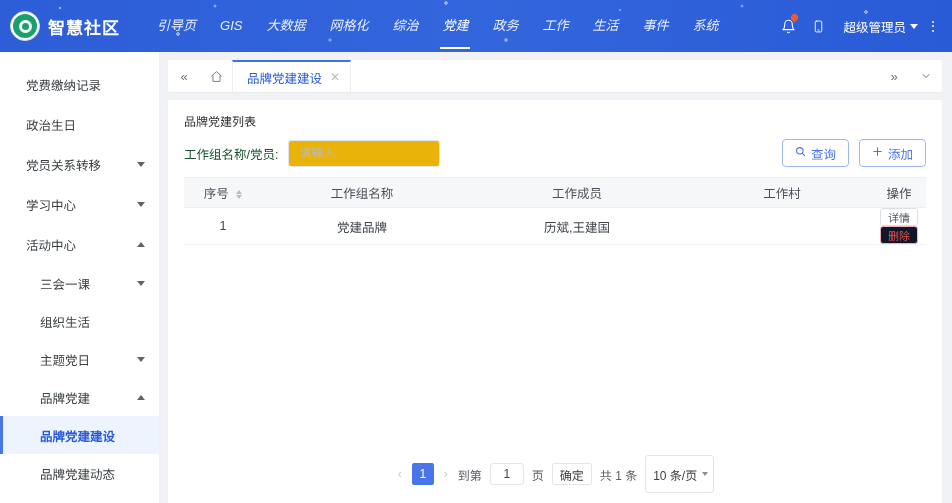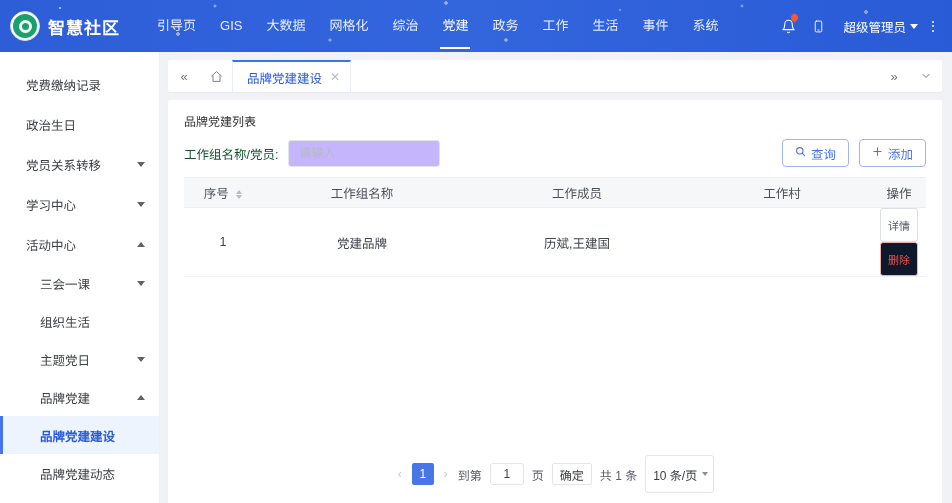--- a/index.html
+++ b/index.html
@@ -57,21 +57,21 @@
     content: "";
     position: absolute; left: 3px; top: 3px;
     width: 7px; height: 7px; border-radius: 50%;
     background: #1aa06d;
   }
   .brand-title {
     color: #fff; font-size: 17px; font-weight: bold;
     margin-left: 8px; letter-spacing: 1px;
     white-space: nowrap;
   }
-  .nav { display: flex; align-items: stretch; height: 46px; flex: 1; }
+  .nav { display: flex; align-items: stretch; height: 46px; flex: 1; font-style: italic; }
   .nav-item {
     color: #e8eeff; font-size: 13px;
     padding: 0 12px;
     height: 46px; line-height: 46px;
     white-space: nowrap; cursor: pointer;
     position: relative;
   }
   .nav-item.active { color: #fff; font-weight: normal; }
   .nav-item.active::after {
     content: ""; position: absolute;
@@ -174,21 +174,21 @@
   }
   .filter-row {
     display: flex; align-items: center;
     padding: 4px 16px 10px 16px;
   }
   .filter-label { font-size: 12.5px; color: #14532d; margin-right: 10px; white-space: nowrap; }
   .input {
     width: 152px; height: 27px; line-height: 27px;
     border: 1px solid #e2e5ea; border-radius: 3px;
     padding: 0 10px; font-size: 12px; color: #333;
-    background: #c4b5fd; outline: none;
+    background: #eab308; outline: none;
     font-family: "Liberation Sans", "DejaVu Sans", sans-serif;
   }
   .input::placeholder { color: #b6bac1; }
   .filter-actions { margin-left: auto; display: flex; gap: 10px; }
   .btn-outline {
     height: 28px; min-width: 62px; padding: 0 12px;
     border: 1px solid #9db6ee; border-radius: 4px;
     background: #fff; color: #4876e8; font-size: 12.5px;
     display: flex; align-items: center; justify-content: center; gap: 5px;
     cursor: pointer;
@@ -218,21 +218,21 @@
     margin-left: 4px; vertical-align: middle;
   }
   .sorter i {
     width: 0; height: 0; display: block;
     border-left: 3.5px solid transparent; border-right: 3.5px solid transparent;
   }
   .sorter i.up { border-bottom: 4px solid #b8bcc4; }
   .sorter i.dn { border-top: 4px solid #b8bcc4; }
   .mini-btn {
     display: inline-flex; align-items: center; justify-content: center;
-    height: 18px; padding: 16px 7px; margin: 0 3px;
+    height: 18px; padding: 0 7px; margin: 0 3px;
     border-radius: 3px; font-size: 11px; cursor: pointer;
     border: 1px solid #dcdfe6; color: #53585f; background: #fff;
   }
   .mini-btn.danger { border-color: #f0b3b3; color: #e8534f; background: #0f172a; }
 
   
   .pager {
     margin-top: auto;
     display: flex; align-items: center; justify-content: center;
     gap: 8px; padding: 14px 0 16px 0; font-size: 12px; color: #5a5f66;

